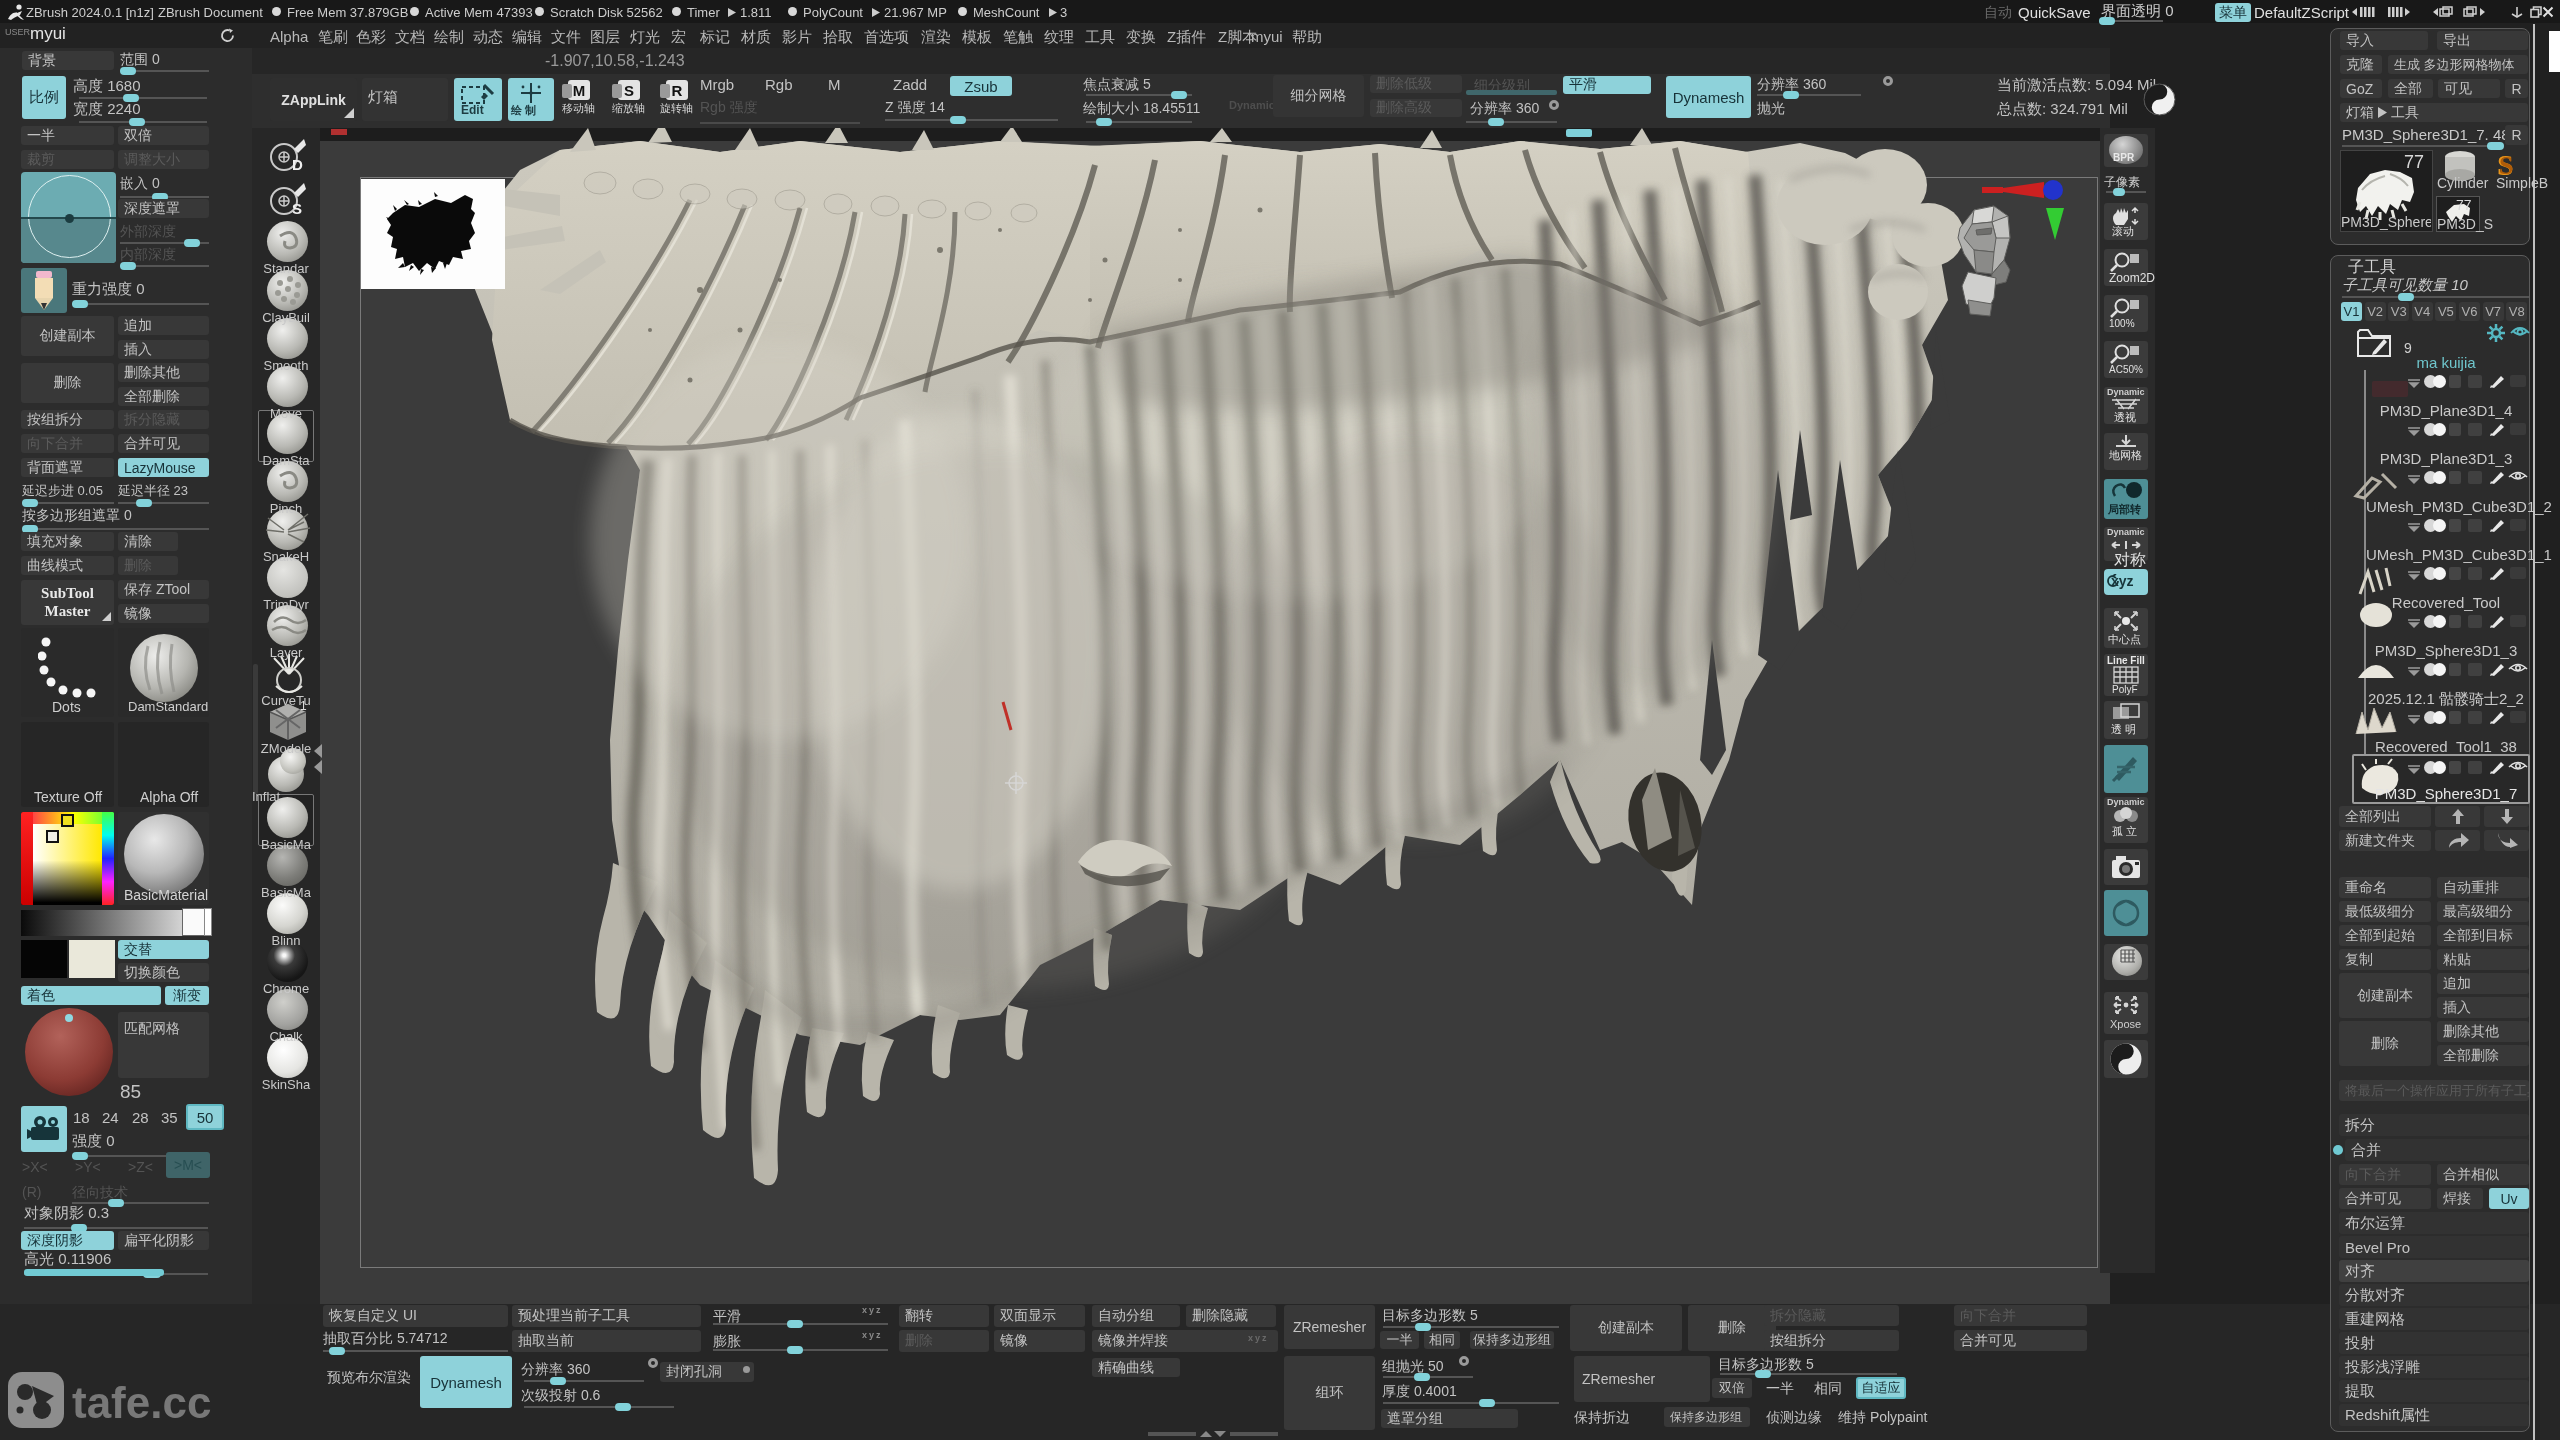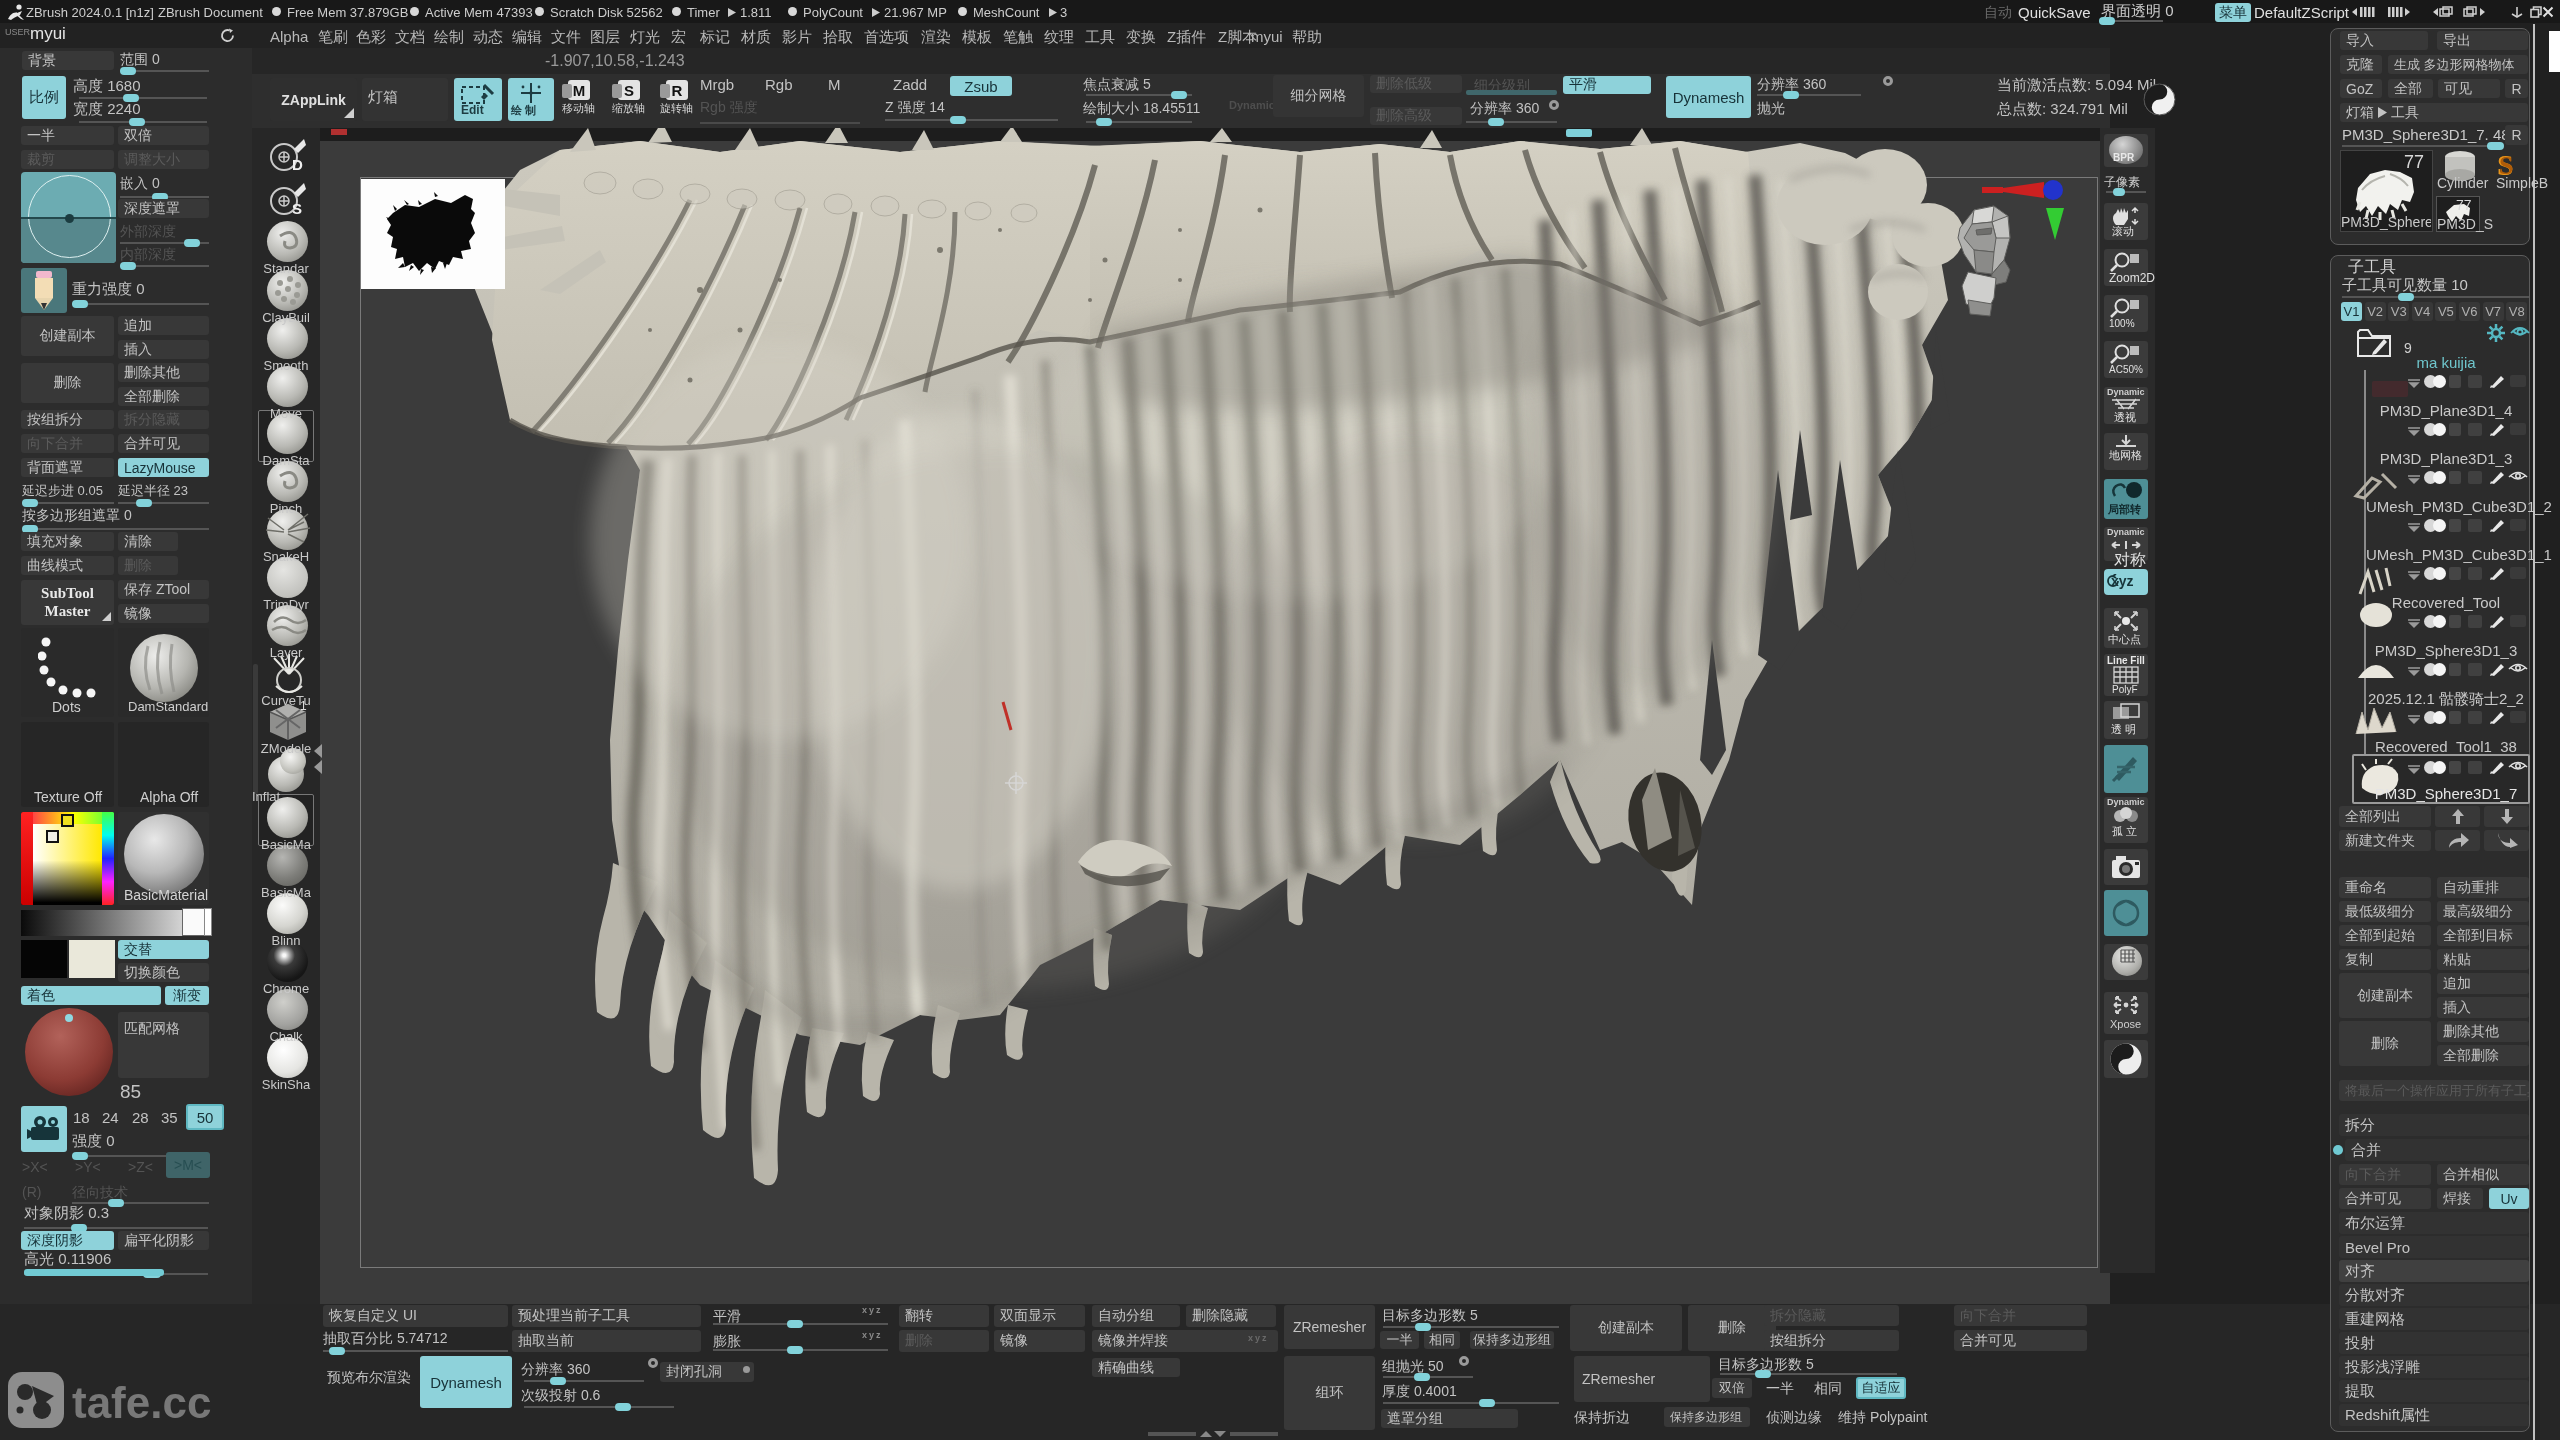--- a/index.html
+++ b/index.html
@@ -163,21 +163,21 @@
 <div class="a" style="left:950px;top:116px;width:16px;height:8px;background:#82d2da;border-radius:4px"></div>
 <div class="a tx" style="left:1083px;top:77px;font-size:14px;color:#c3c3c3;">焦点衰减 5</div>
 <div class="a" style="left:1086px;top:94px;width:106px;height:2px;background:#555"></div>
 <div class="a" style="left:1171px;top:91px;width:16px;height:8px;background:#82d2da;border-radius:4px"></div>
 <div class="a tx" style="left:1083px;top:101px;font-size:14px;color:#c3c3c3;">绘制大小 18.45511</div>
 <div class="a" style="left:1086px;top:121px;width:106px;height:2px;background:#555"></div>
 <div class="a" style="left:1096px;top:118px;width:16px;height:8px;background:#82d2da;border-radius:4px"></div>
 <div class="a tx" style="left:1229px;top:99px;font-size:11px;color:#4e4e4e;font-weight:bold">Dynamic</div>
 <div class="a bt" style="left:1273px;top:75px;width:91px;height:42px;font-size:14px;padding-left:6px;justify-content:center;padding-left:0;background:#343434">细分网格</div>
 <div class="a bt" style="left:1370px;top:75px;width:92px;height:18px;font-size:14px;padding-left:6px;color:#5b5b5b;">删除低级</div>
-<div class="a bt" style="left:1370px;top:99px;width:92px;height:18px;font-size:14px;padding-left:6px;color:#5b5b5b;margin-top:8px;">删除高级</div>
+<div class="a bt" style="left:1370px;top:99px;width:92px;height:18px;font-size:14px;padding-left:6px;color:#5b5b5b;">删除高级</div>
 <div class="a tx" style="left:1474px;top:78px;font-size:14px;color:#545454;">细分级别</div>
 <div class="a" style="left:1466px;top:90px;width:91px;height:5px;background:#40676b;border-radius:2px"></div>
 <div class="a tx" style="left:1470px;top:101px;font-size:14px;color:#c3c3c3;">分辨率 360</div>
 <div class="a" style="left:1466px;top:121px;width:91px;height:2px;background:#555"></div>
 <div class="a" style="left:1488px;top:118px;width:16px;height:8px;background:#82d2da;border-radius:4px"></div>
 <div class="a" style="left:1549px;top:100px;width:10px;height:10px;border:3px solid #9a9a9a;border-radius:50%"></div>
 <div class="a bt cy" style="left:1563px;top:76px;width:88px;height:18px;font-size:14px;padding-left:6px;">平滑</div>
 <div class="a bt cy" style="left:1666px;top:76px;width:85px;height:42px;font-size:15px;justify-content:center;">Dynamesh</div>
 <div class="a tx" style="left:1757px;top:77px;font-size:14px;color:#c3c3c3;">分辨率 360</div>
 <div class="a" style="left:1757px;top:94px;width:104px;height:2px;background:#555"></div>
@@ -869,21 +869,21 @@
   </svg>
 <div class="a tx" style="left:2496px;top:176px;font-size:14px;color:#c9c9c9;">SimpleB</div>
 <div class="a" style="left:2436px;top:196px;width:44px;height:36px;background:#1e1e1e;border:1px solid #555"></div>
 <svg class="a" style="left:2436px;top:196px" width="44" height="36" viewBox="0 0 44 36">
     <path d="M10 16 L18 9 28 8 34 12 33 20 28 18 25 25 20 20 16 26 12 20Z" fill="#efefeb"></path>
   </svg>
 <div class="a tx" style="left:2456px;top:198px;font-size:14px;color:#d8d8d8;">77</div>
 <div class="a tx" style="left:2437px;top:217px;font-size:14px;color:#c9c9c9;">PM3D_S</div>
 <div class="a" style="left:2330px;top:255px;width:200px;height:1177px;border:1px solid #5c5c5c;border-radius:8px;background:#2c2c2c"></div>
 <div class="a tx" style="left:2348px;top:258px;font-size:16px;color:#d5d5d5;">子工具</div>
-<div class="a tx" style="left:2342px;top:277px;font-size:15px;color:#c9c9c9;">子工具可见数量 10</div>
+<div class="a tx" style="left:2342px;top:277px;font-size:15px;color:#c9c9c9;font-style:italic;">子工具可见数量 10</div>
 <div class="a" style="left:2342px;top:296px;width:187px;height:2px;background:#555"></div>
 <div class="a" style="left:2398px;top:293px;width:16px;height:8px;background:#82d2da;border-radius:4px"></div>
 <div class="a bt cy" style="left:2341.0px;top:302px;width:21px;height:19px;font-size:13px;justify-content:center;">V1</div>
 <div class="a bt" style="left:2364.6px;top:302px;width:21px;height:19px;font-size:13px;padding-left:6px;justify-content:center;padding-left:0;color:#b0b0b0">V2</div>
 <div class="a bt" style="left:2388.2px;top:302px;width:21px;height:19px;font-size:13px;padding-left:6px;justify-content:center;padding-left:0;color:#b0b0b0">V3</div>
 <div class="a bt" style="left:2411.8px;top:302px;width:21px;height:19px;font-size:13px;padding-left:6px;justify-content:center;padding-left:0;color:#b0b0b0">V4</div>
 <div class="a bt" style="left:2435.4px;top:302px;width:21px;height:19px;font-size:13px;padding-left:6px;justify-content:center;padding-left:0;color:#b0b0b0">V5</div>
 <div class="a bt" style="left:2459.0px;top:302px;width:21px;height:19px;font-size:13px;padding-left:6px;justify-content:center;padding-left:0;color:#b0b0b0">V6</div>
 <div class="a bt" style="left:2482.6px;top:302px;width:21px;height:19px;font-size:13px;padding-left:6px;justify-content:center;padding-left:0;color:#b0b0b0">V7</div>
 <div class="a bt" style="left:2506.2px;top:302px;width:21px;height:19px;font-size:13px;padding-left:6px;justify-content:center;padding-left:0;color:#b0b0b0">V8</div>

